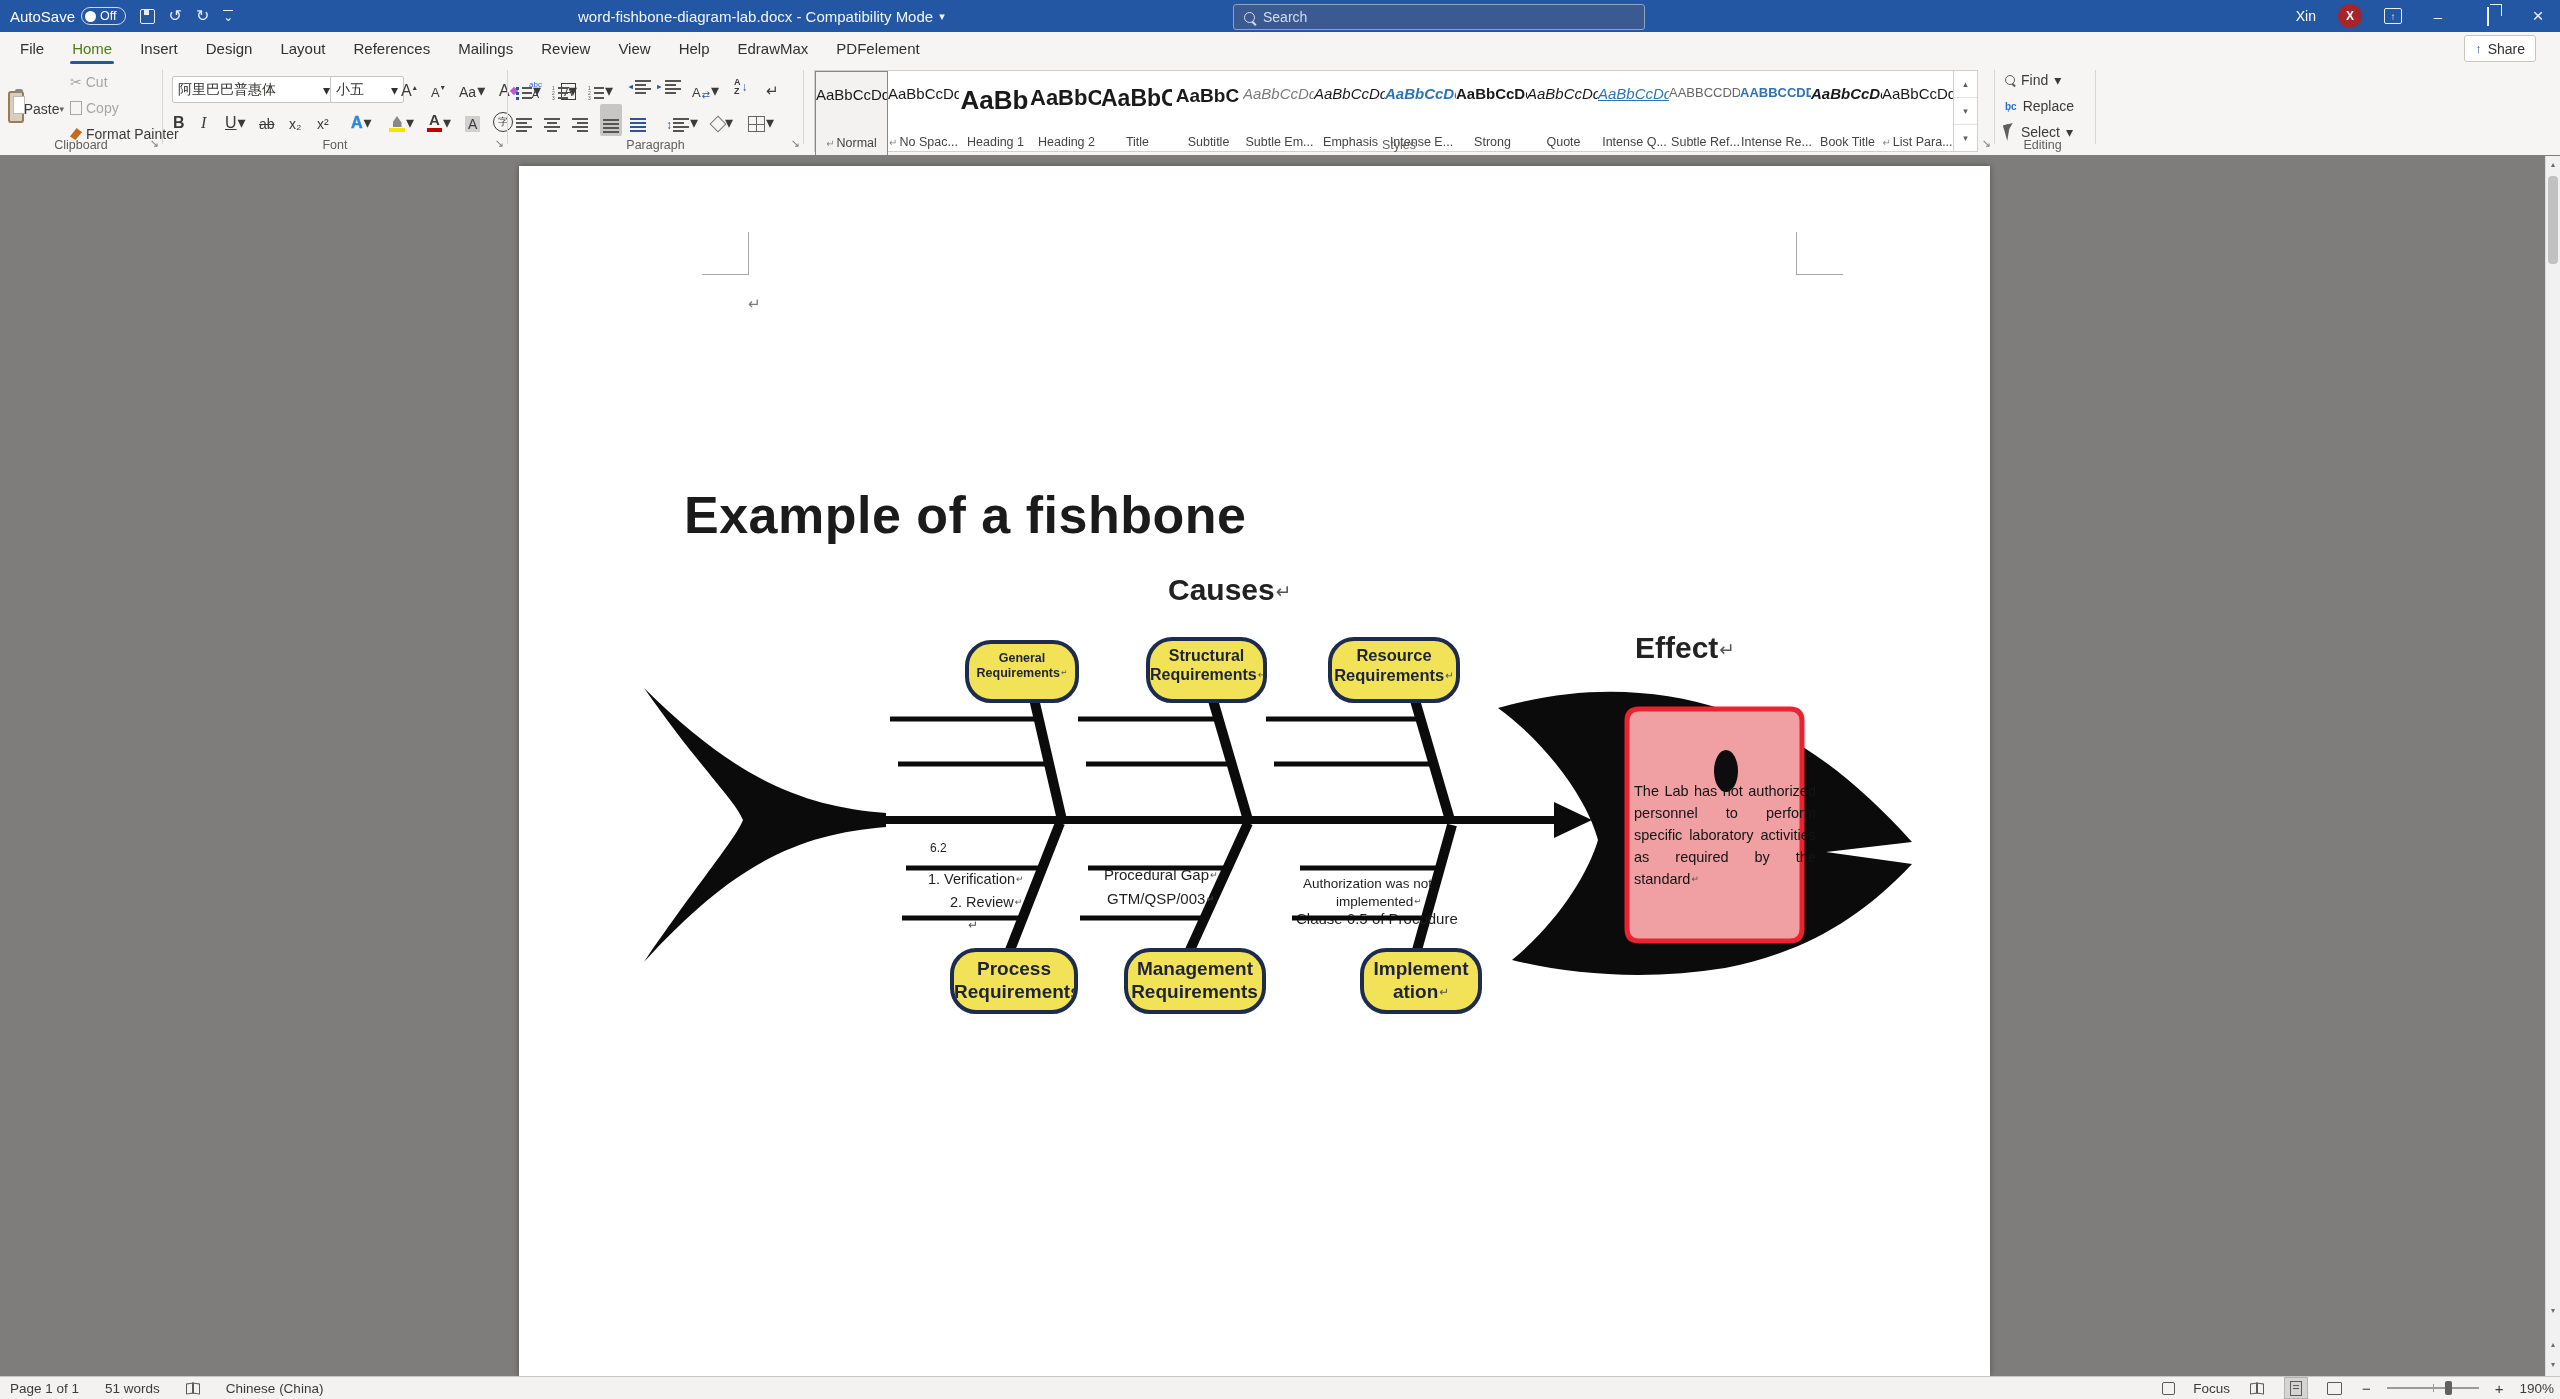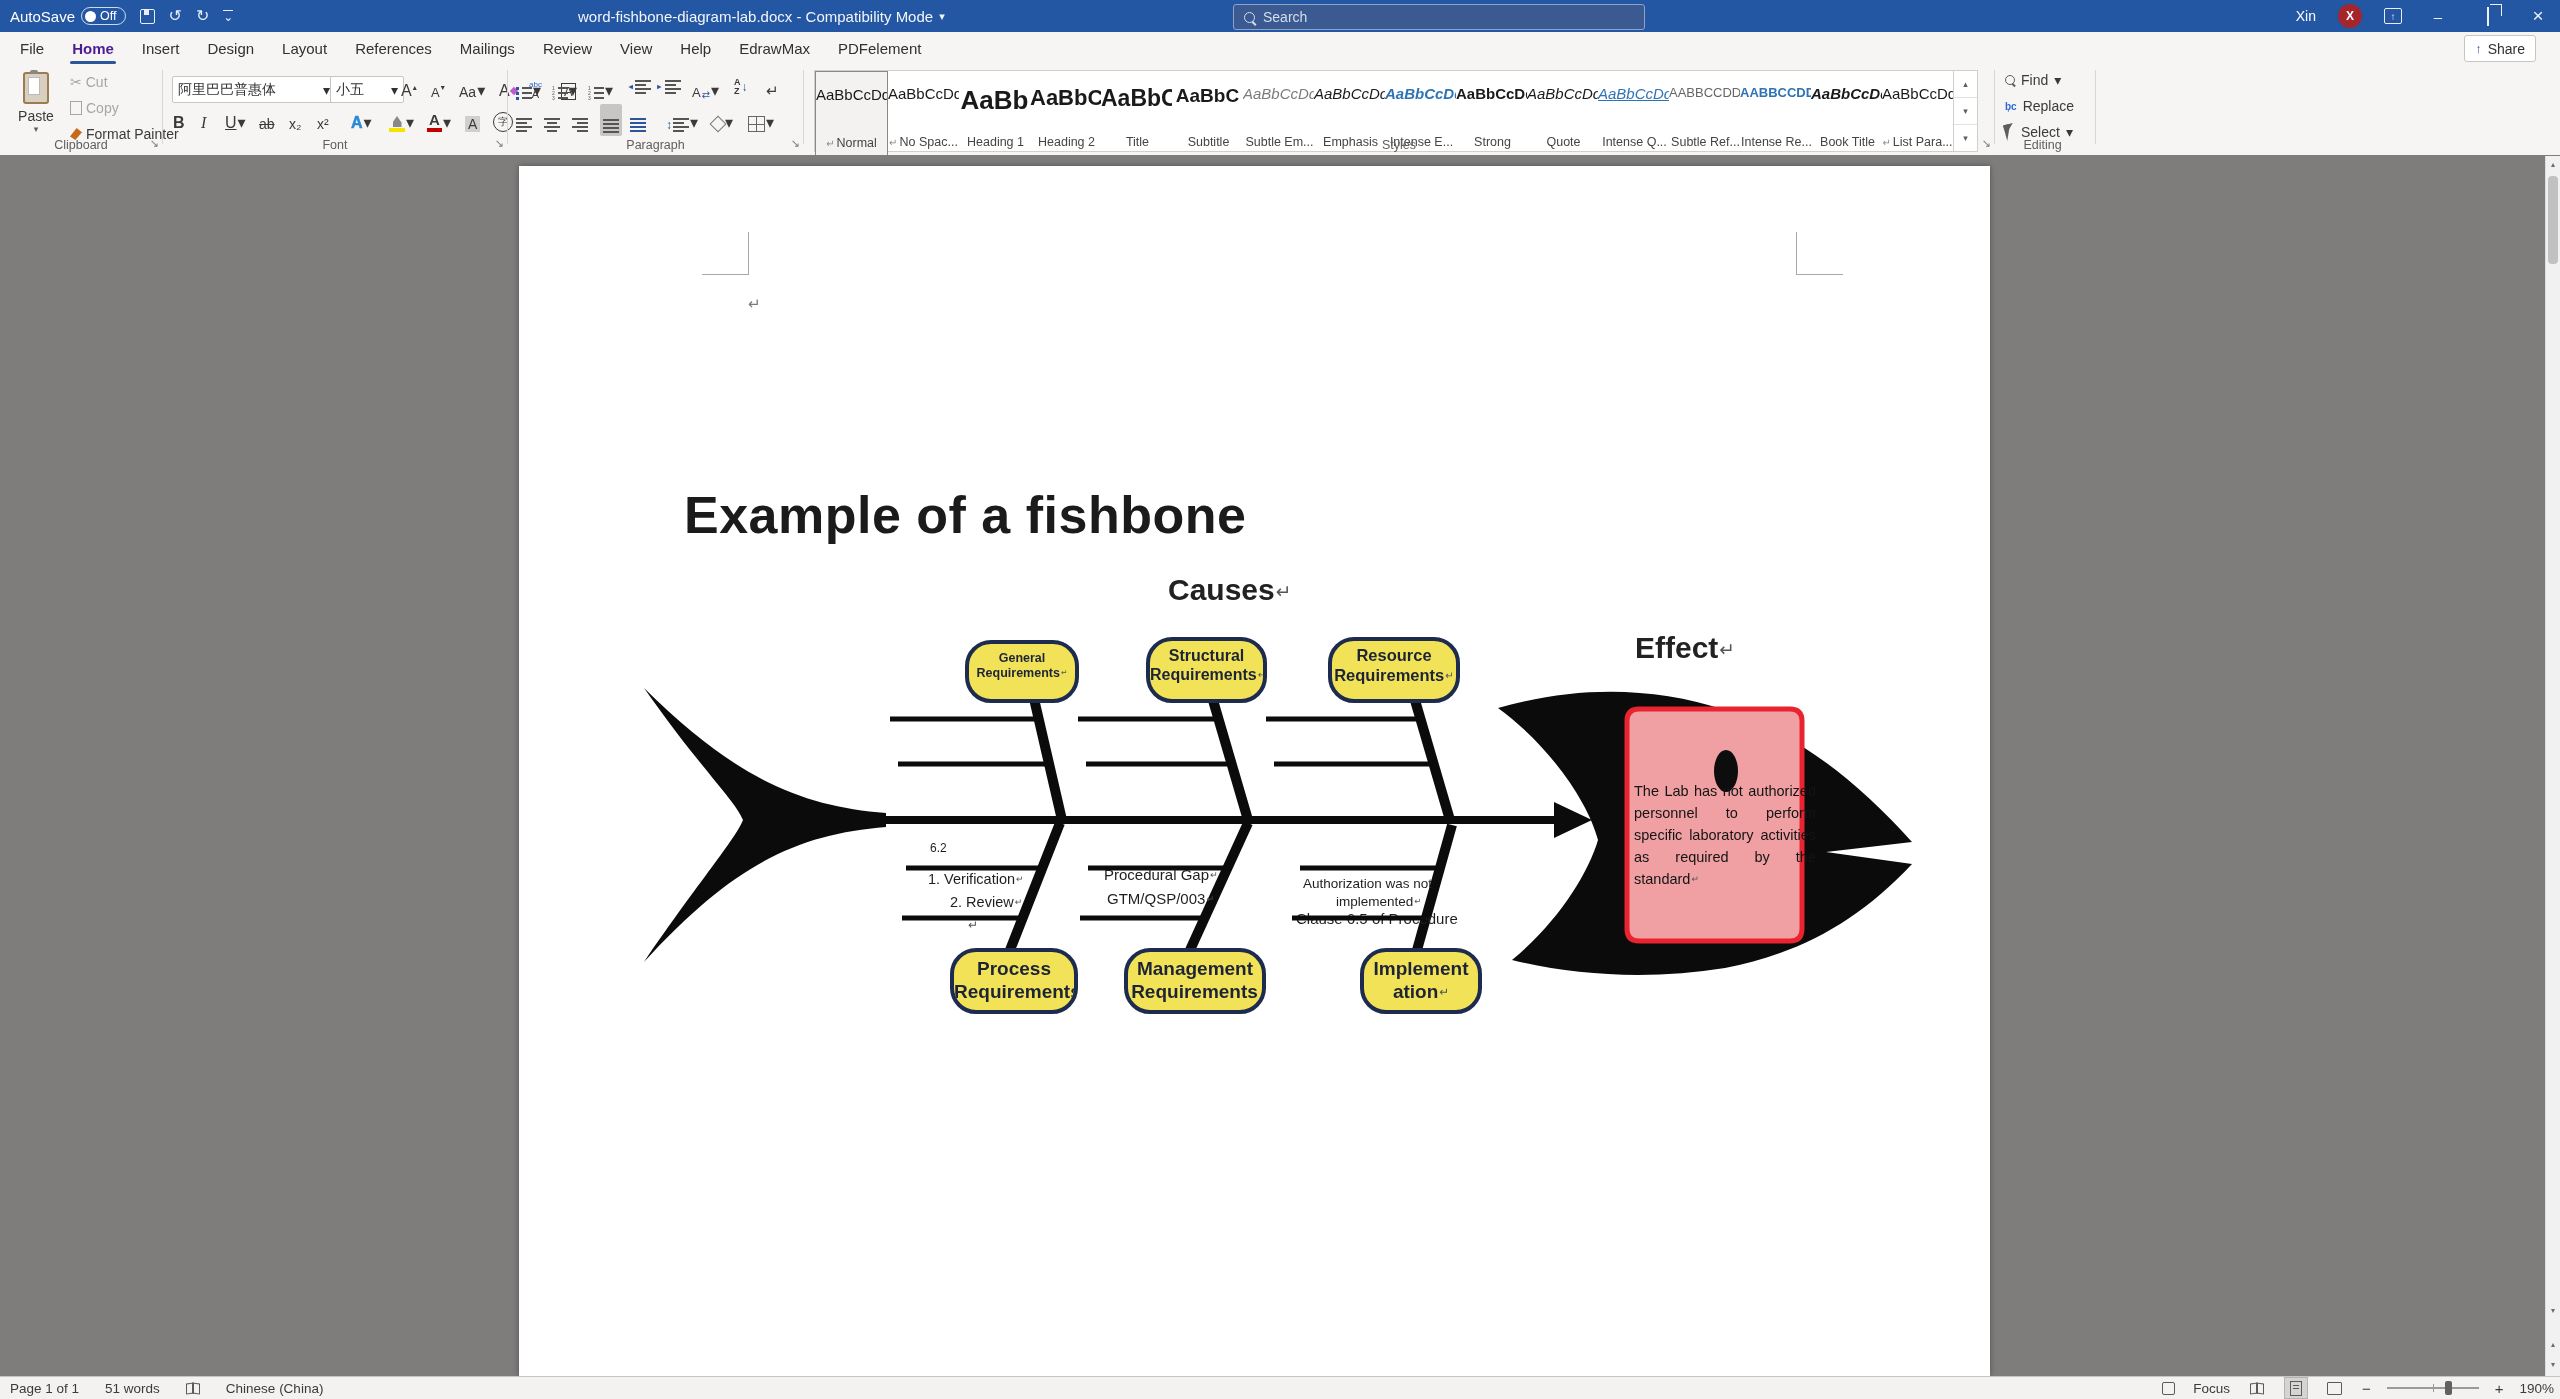--- a/index.html
+++ b/index.html
@@ -22,34 +22,34 @@
   .tb-right{position:absolute;right:8px;top:0;height:32px;display:flex;align-items:center;gap:22px;font-size:14px;}
   .avatar{width:24px;height:24px;border-radius:50%;background:#a4262c;display:flex;align-items:center;justify-content:center;font-size:12px;font-weight:700;color:#fff;}
   .ribopt{width:16px;height:14px;border:1.5px solid #e8edf6;border-radius:2px;display:flex;align-items:center;justify-content:center;font-size:10px;color:#e8edf6;}
   .winbtn{font-size:15px;color:#eef2f8;width:28px;text-align:center;}
   .restore-ic{width:11px;height:11px;border:1.5px solid #eef2f8;position:relative;}
   .restore-ic::before{content:"";position:absolute;left:2px;top:-4px;width:11px;height:11px;border:1.5px solid #eef2f8;border-left:none;border-bottom:none;}
   
   .tabrow{position:absolute;left:0;top:32px;width:2560px;height:32px;background:#f6f5f4;}
   .tabs{display:flex;align-items:center;height:32px;padding-left:6px;}
   .tab{padding:0 14px;font-size:15px;color:#323130;height:32px;display:flex;align-items:center;position:relative;}
-  .tab.active{font-weight:700;color:#4c1d95;}
+  .tab.active{font-weight:400;color:#4d7c0f;}
   .tab.active::after{content:"";position:absolute;left:12px;right:12px;bottom:0;height:3px;background:#2b579a;border-radius:2px;}
   .share-btn{position:absolute;right:24px;top:3px;height:25px;display:flex;align-items:center;gap:6px;border:1px solid #c8c6c4;background:#fff;border-radius:3px;padding:0 10px;font-size:14px;color:#323130;}
   .share-ic{color:#2b579a;font-size:13px;}
   
   .ribbon{position:absolute;left:0;top:64px;width:2560px;height:91px;background:#f6f5f4;border-bottom:1px solid #d8d6d4;}
   .grp{position:absolute;top:0;height:90px;}
   .gdiv{position:absolute;top:6px;width:1px;height:74px;background:#d8d6d4;}
   .glabel{position:absolute;bottom:2px;left:0;right:0;text-align:center;font-size:12.5px;color:#605e5c;}
   .launcher{position:absolute;right:3px;bottom:4px;font-size:11px;color:#7a7876;}
   .rbtn{position:absolute;display:flex;align-items:center;gap:4px;font-size:14px;color:#3b3a39;white-space:nowrap;}
   .disabled{color:#a8a6a4;}
   
-  .paste-big{position:absolute;left:8px;top:8px;width:56px;height:74px;display:flex;flex-direction:column;align-items:center;font-size:14px;color:#3b3a39;}
+  .paste-big{position:absolute;left:8px;top:8px;width:56px;height:74px;display:flex;flex-direction:row;align-items:center;font-size:14px;color:#3b3a39;}
   .clipic{width:22px;height:28px;border:2px solid #9a7b52;border-radius:3px;background:#d9cfc0;position:relative;margin-bottom:4px;}
   .clipic::before{content:"";position:absolute;left:3px;top:3px;width:10px;height:16px;background:#fff;border:1px solid #bbb;}
   .clipic::after{content:"";position:absolute;left:5px;top:-4px;width:8px;height:4px;background:#8a8886;border-radius:2px;}
   .cutic{font-size:14px;color:#a8a6a4;}
   .copyic{width:10px;height:12px;border:1.5px solid #a8a6a4;position:relative;}
   .fpic{width:12px;height:12px;background:#c86a1e;clip-path:polygon(0 70%,55% 0,100% 35%,45% 100%);}
   
   .combo{position:absolute;height:25px;background:#fff;border:1px solid #c8c6c4;border-radius:2px;display:flex;align-items:center;justify-content:space-between;padding:0 5px;font-size:14px;color:#323130;}
   .fbtn{position:absolute;top:42px;height:26px;display:flex;align-items:flex-end;gap:1px;font-size:16px;color:#3b3a39;padding-bottom:2px;}
   .fbtn.r1{top:10px;}

